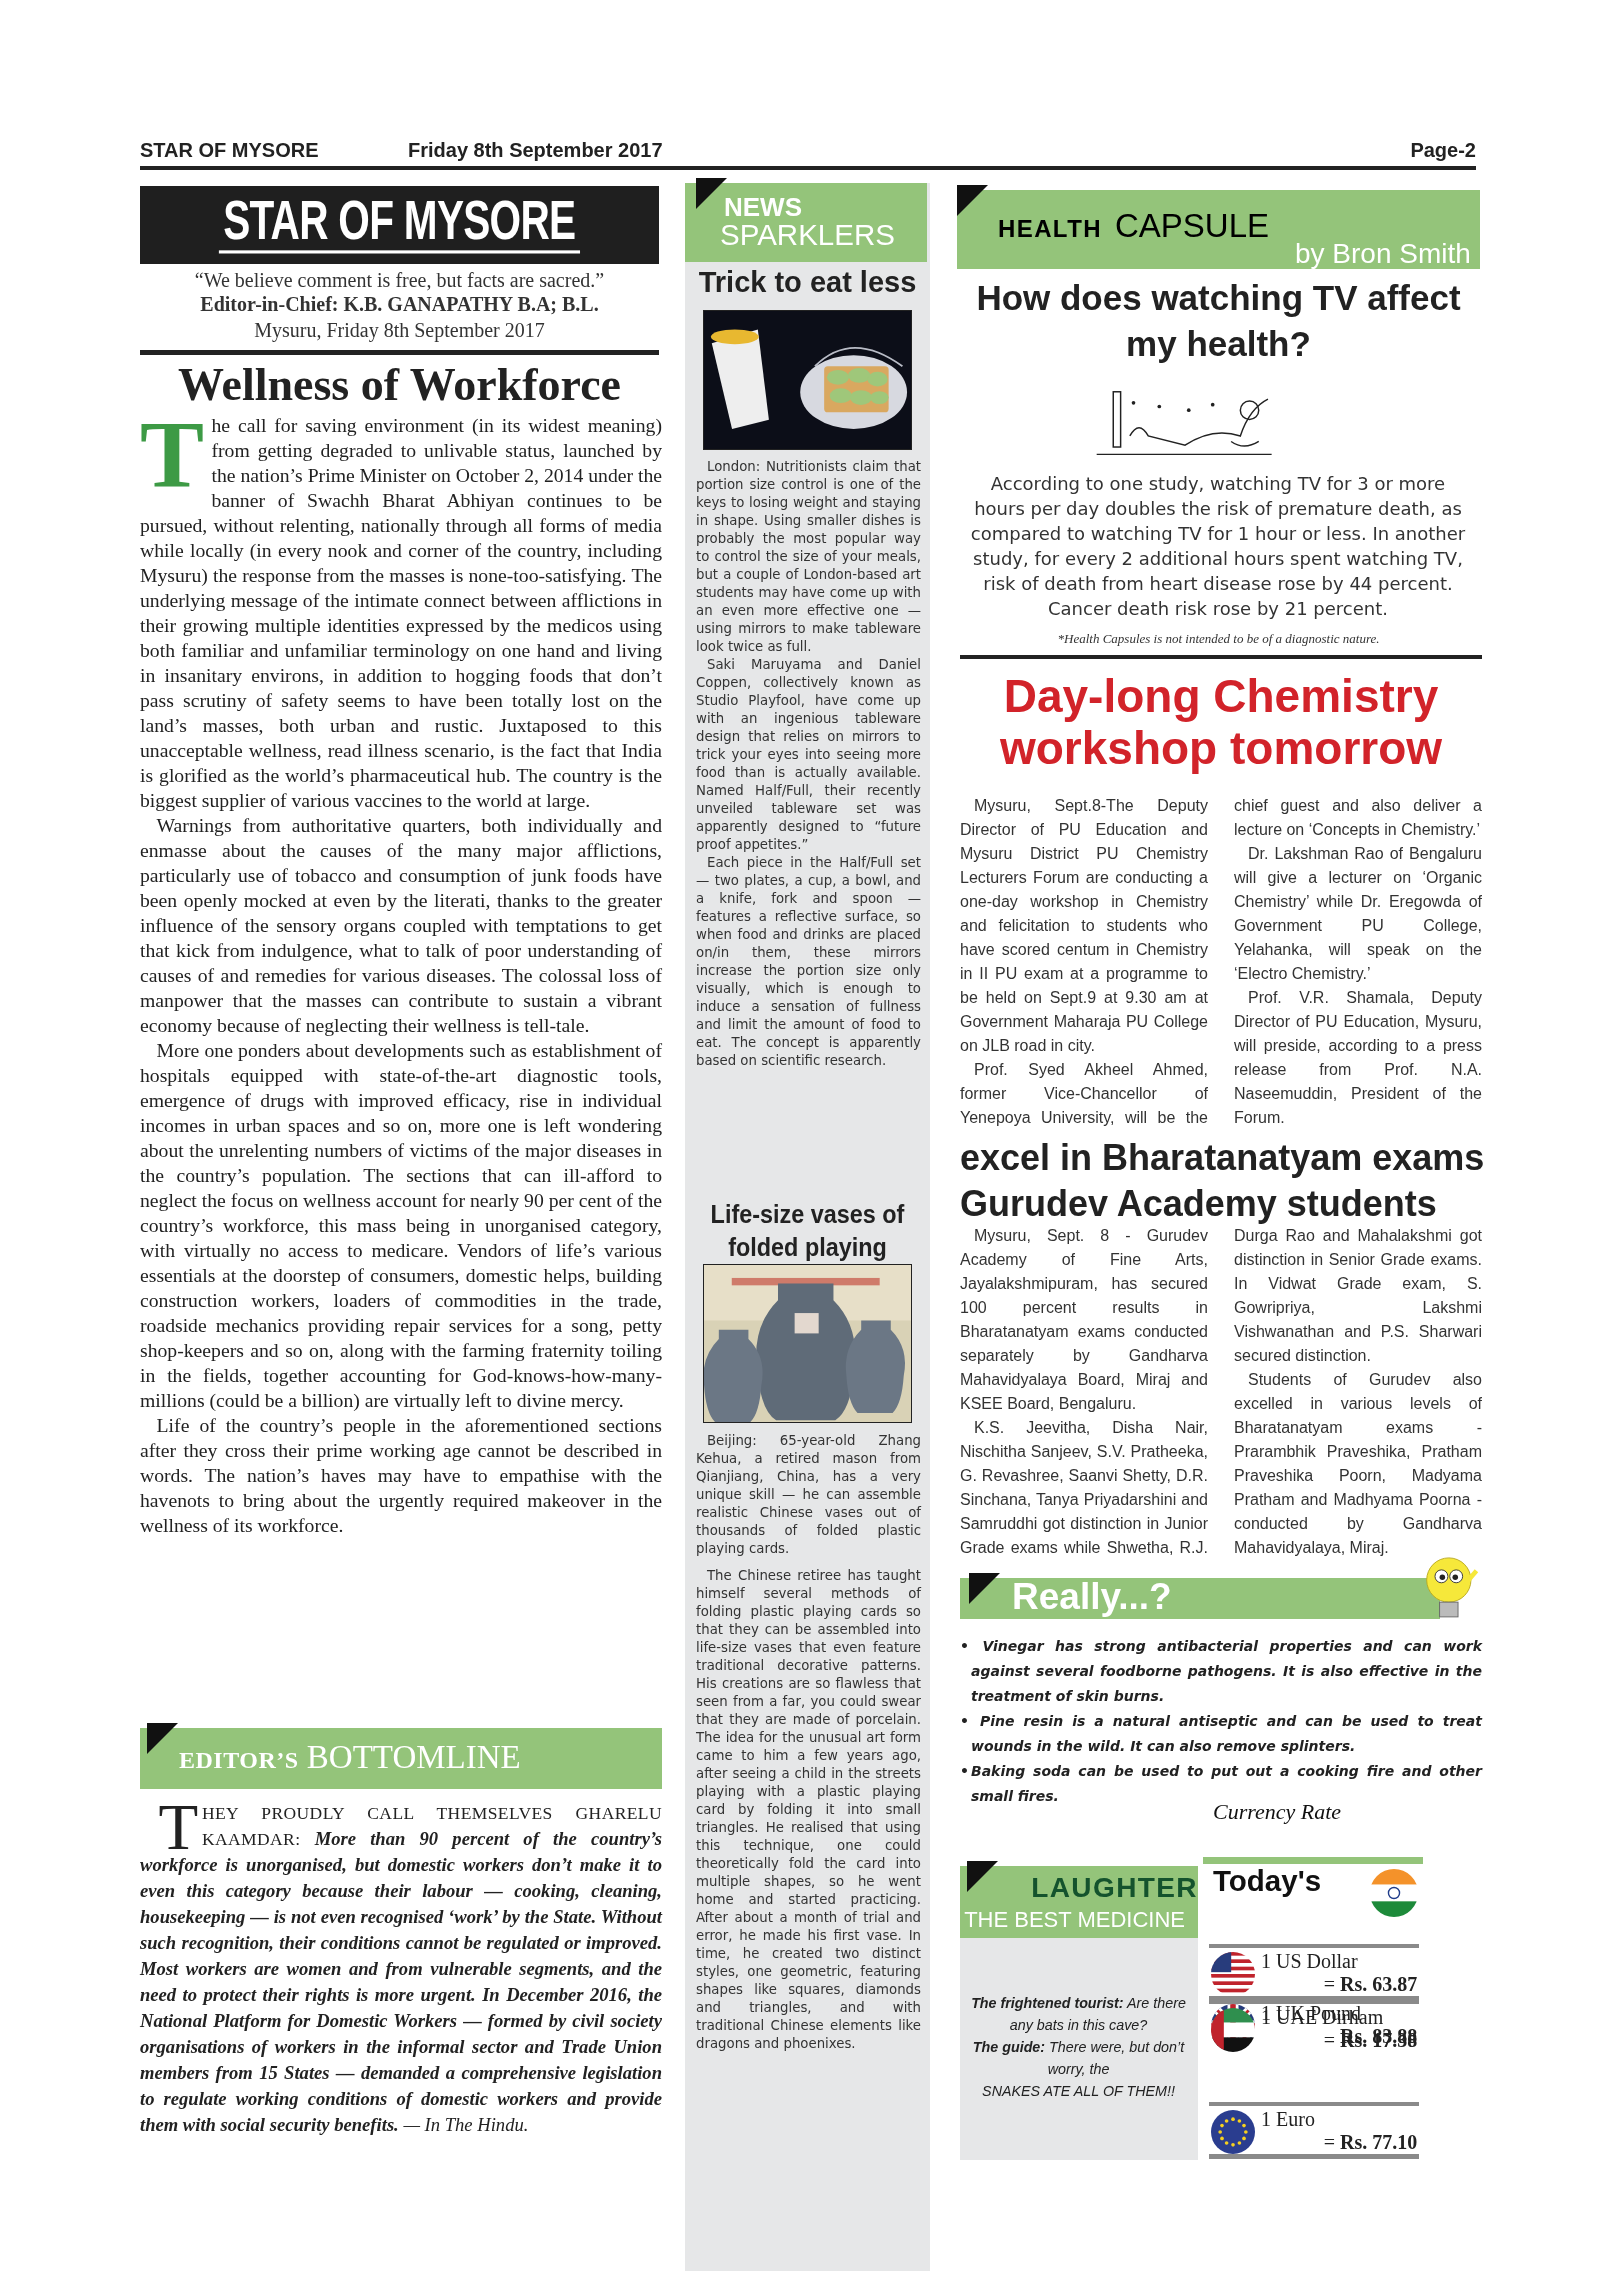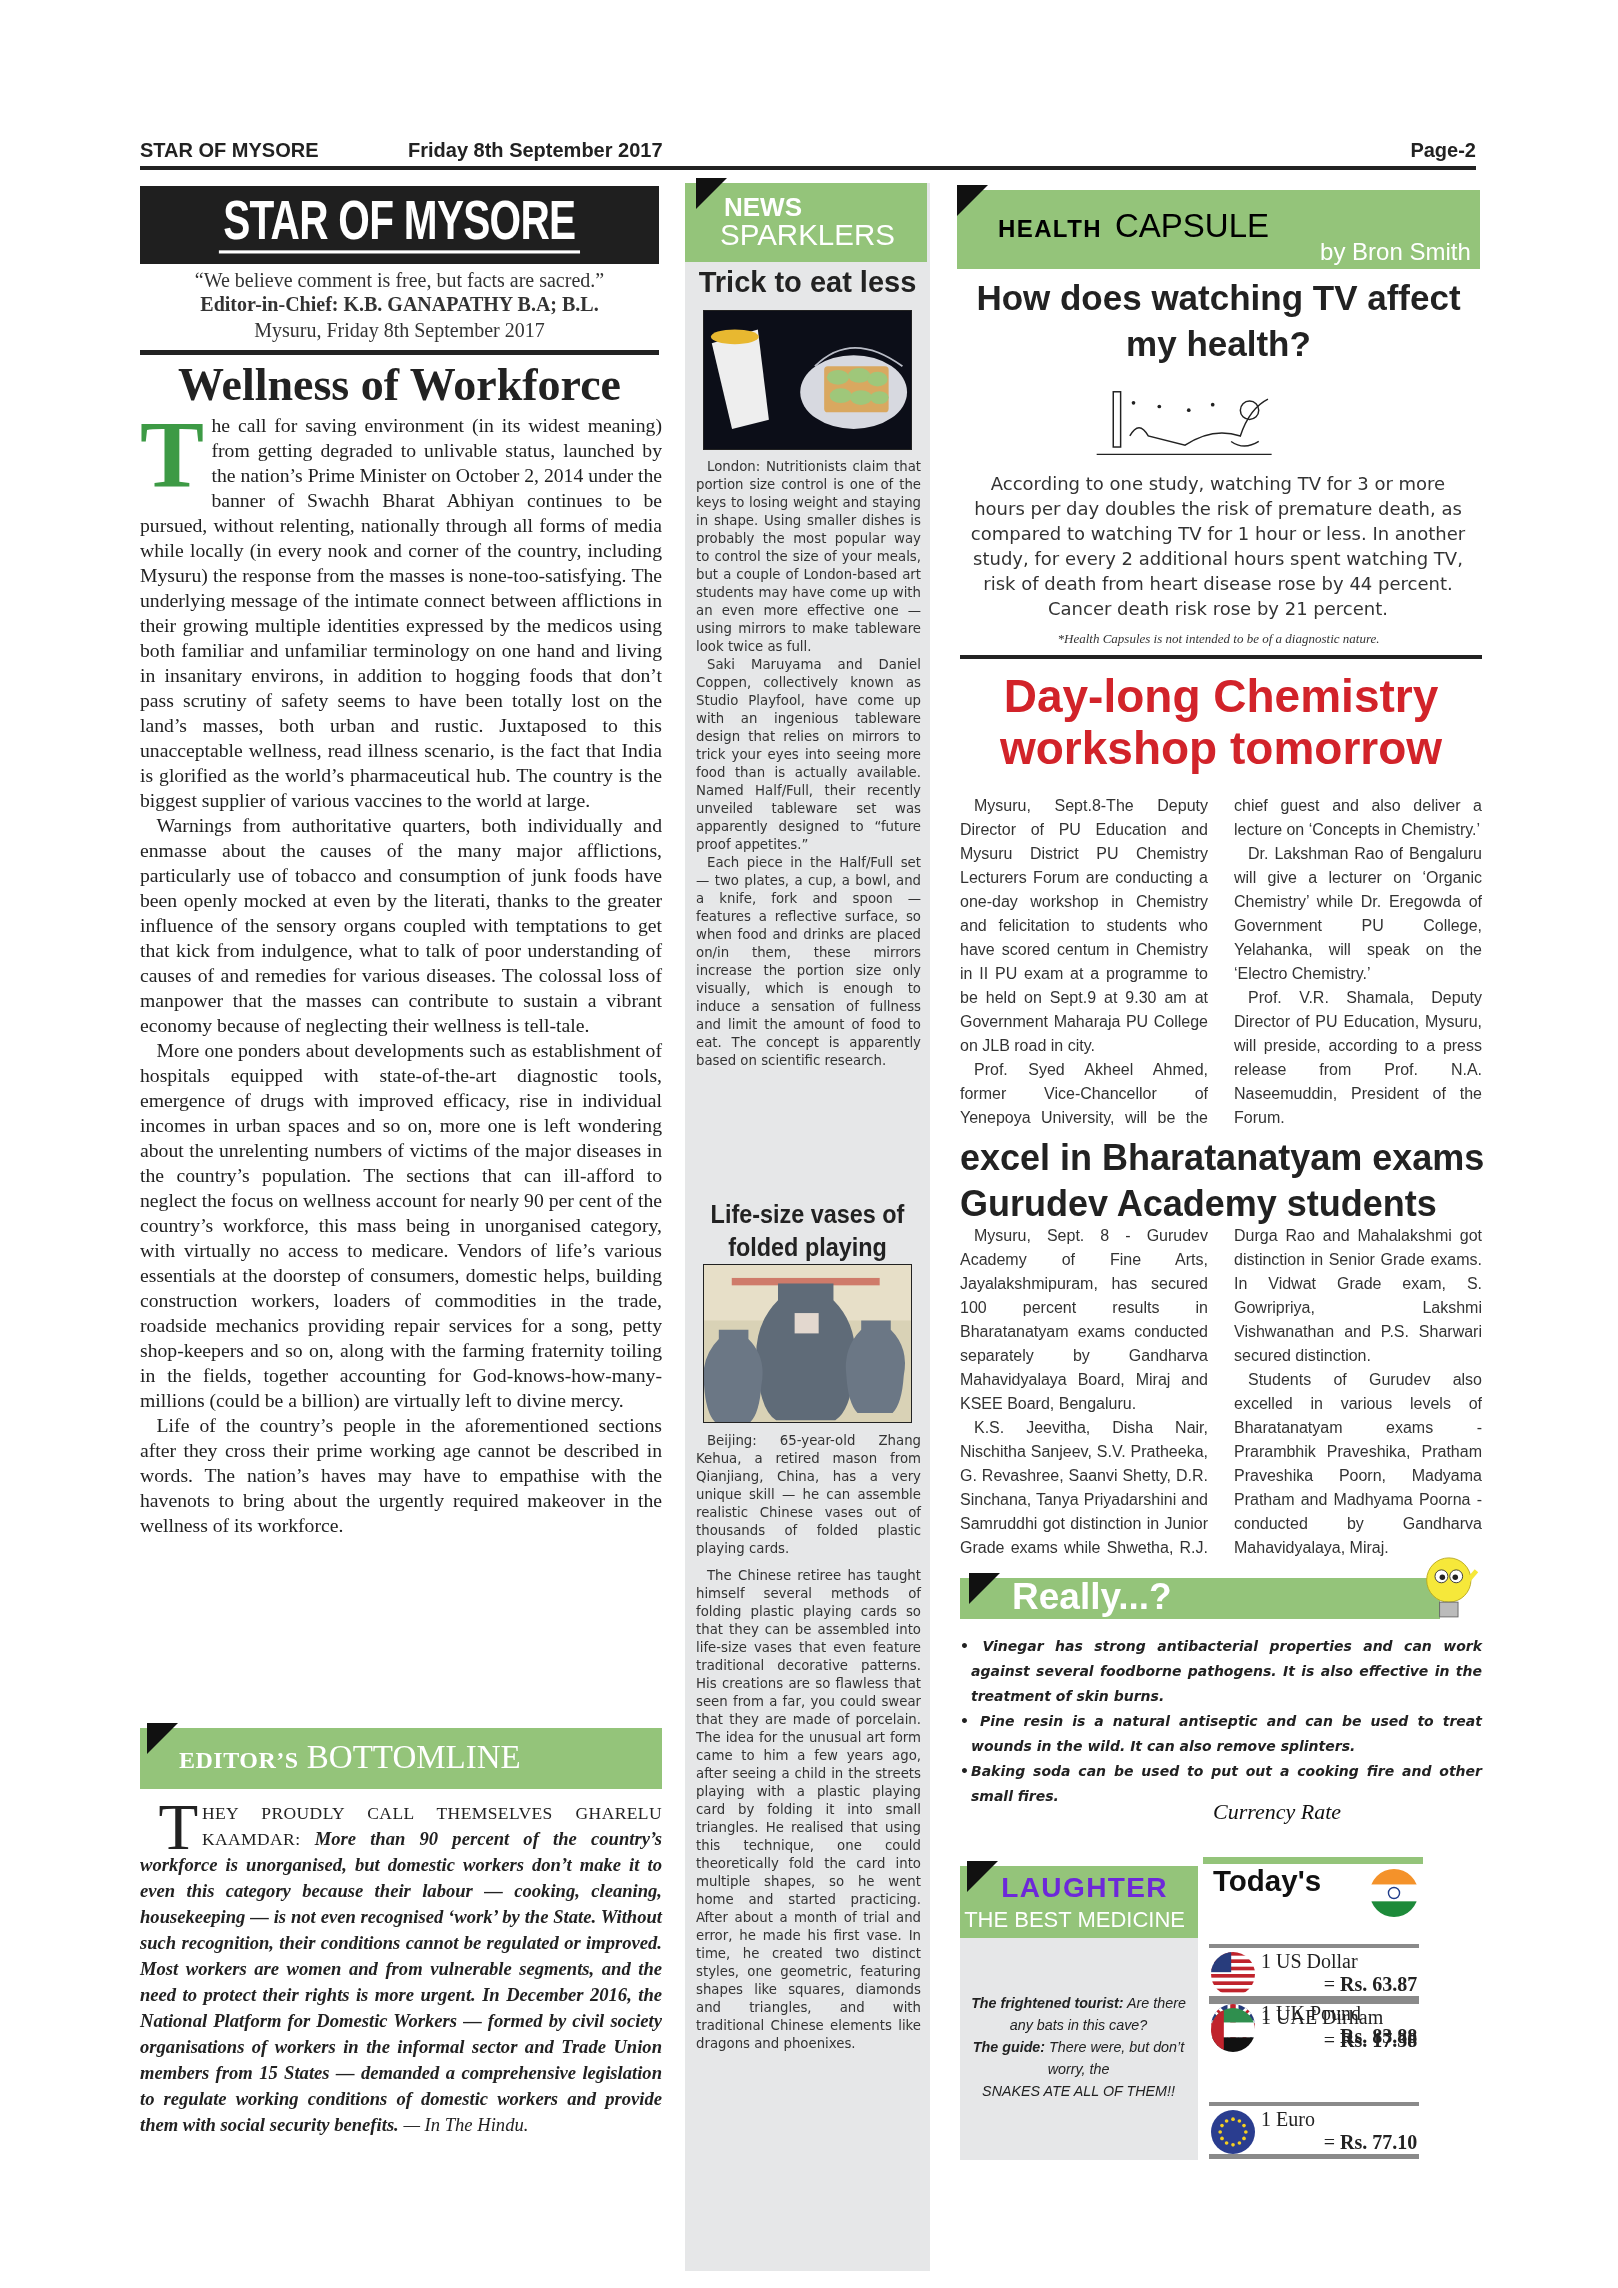--- a/index.html
+++ b/index.html
@@ -42,21 +42,21 @@
   #sparklers-head .l2 { position: absolute; left: 35px; top: 35px; color: #fff; font-family: "Liberation Sans", sans-serif; font-size: 29.5px; }
   .mid-h { left: 685px; width: 245px; text-align: center; font-family: "Liberation Sans", sans-serif; font-weight: bold; color: #222; }
   .mid-text { left: 696px; width: 225px; font-family: "DejaVu Sans", sans-serif; font-size: 13.3px; line-height: 18px; text-align: justify; color: #333; }
   .mid-text p { text-indent: 11px; }
   .photo { position: absolute; border: 1.8px solid #222; overflow: hidden; }
 
   
   #capsule-head { left: 957px; top: 190px; width: 523px; height: 79px; }
   #capsule-head .l1 { position: absolute; left: 41px; top: 16.6px; color: #000000; font-family: "Liberation Sans", sans-serif; font-size: 33px; white-space: nowrap; }
   #capsule-head .l1 b { font-size: 24px; letter-spacing: 1.4px; margin-right: 13px; }
-  #capsule-head .l2 { position: absolute; right: 9.2px; top: 48px; color: #fff; font-family: "Liberation Sans", sans-serif; font-size: 24px; }
+  #capsule-head .l2 { position: absolute; right: 9.2px; top: 48px; color: #fff; font-family: "Liberation Sans", sans-serif; font-size: 28px; }
   #capsule-q { left: 960px; top: 275px; width: 517px; text-align: center; font-family: "Liberation Sans", sans-serif; font-weight: bold; font-size: 35px; line-height: 46px; color: #222; }
   #capsule-body { left: 969px; top: 471px; width: 498px; text-align: center; font-family: "DejaVu Sans", sans-serif; font-size: 18px; line-height: 25px; color: #333; }
   #capsule-note { left: 960px; top: 631px; width: 517px; text-align: center; font-style: italic; font-size: 13px; color: #333; }
   #rule-cap { left: 960px; top: 655px; width: 522px; height: 3.7px; background: #222; }
 
   #chem-title { left: 960px; top: 670px; width: 522px; text-align: center; font-family: "Liberation Sans", sans-serif; font-weight: bold; font-size: 46px; line-height: 52px; color: #d2232a; }
   .twocol { column-count: 2; column-gap: 26px; font-family: "Liberation Sans", sans-serif; font-size: 16px; line-height: 24px; text-align: justify; color: #333; }
   .twocol p { text-indent: 14px; }
   #chem-body { left: 960px; top: 794px; width: 522px; }
 
@@ -64,21 +64,21 @@
   #gurudev-body { left: 960px; top: 1224px; width: 522px; }
 
   #really-head { left: 960px; top: 1578px; width: 480px; height: 41px; }
   #really-head .txt { position: absolute; left: 52px; top: -1.8px; color: #fff; font-family: "Liberation Sans", sans-serif; font-weight: bold; font-size: 37px; }
   #bulb { left: 1423px; top: 1556px; width: 59px; height: 72px; }
   #really-list { left: 960px; top: 1634px; width: 522px; font-family: "DejaVu Sans", sans-serif; font-style: italic; font-weight: bold; font-size: 14px; line-height: 25px; color: #222; list-style: none; }
   #really-list li { padding-left: 11px; text-indent: -11px; text-align: justify; }
   #really-list li::before { content: "\2022"; display: inline-block; width: 11px; text-indent: 0; font-style: normal; }
 
   #laugh-head { left: 960px; top: 1866px; width: 238px; height: 72px; }
-  #laugh-head .l1 { position: absolute; right: 30px; top: 5.5px; color: #6d28d9; font-family: "Liberation Sans", sans-serif; font-weight: bold; font-size: 28px; letter-spacing: 1.4px; }
+  #laugh-head .l1 { position: absolute; right: 0; top: 5.5px; color: #14532d; font-family: "Liberation Sans", sans-serif; font-weight: bold; font-size: 28px; letter-spacing: 1.4px; }
   #laugh-head .l2 { position: absolute; right: 13px; top: 41px; color: #fff; font-family: "Liberation Sans", sans-serif; font-size: 22px; }
   #laugh-body { left: 960px; top: 1938px; width: 238px; height: 222px; }
   #joke { left: 965px; top: 1992px; width: 227px; text-align: center; font-family: "Liberation Sans", sans-serif; font-style: italic; font-size: 14.3px; line-height: 22px; color: #222; }
 
   #currency-bar { left: 1203px; top: 1857px; width: 220px; height: 7.4px; }
   #currency-title1 { left: 1213px; top: 1864px; font-family: "Liberation Sans", sans-serif; font-weight: bold; font-size: 29.5px; color: #111; }
   #currency-title2 { left: 1213px; top: 1799px; font-family: "Liberation Serif", serif; font-style: italic; font-size: 22px; color: #111; }
   #india-flag { left: 1369px; top: 1868px; width: 50px; height: 50px; }
   .cur-row { position: absolute; left: 1209px; width: 210px; height: 54px; border-top: 4.6px solid #8a8a8a; }
   .cur-row .flag { position: absolute; left: 1.8px; top: 3.7px; width: 44px; height: 44px; border-radius: 50%; overflow: hidden; }

